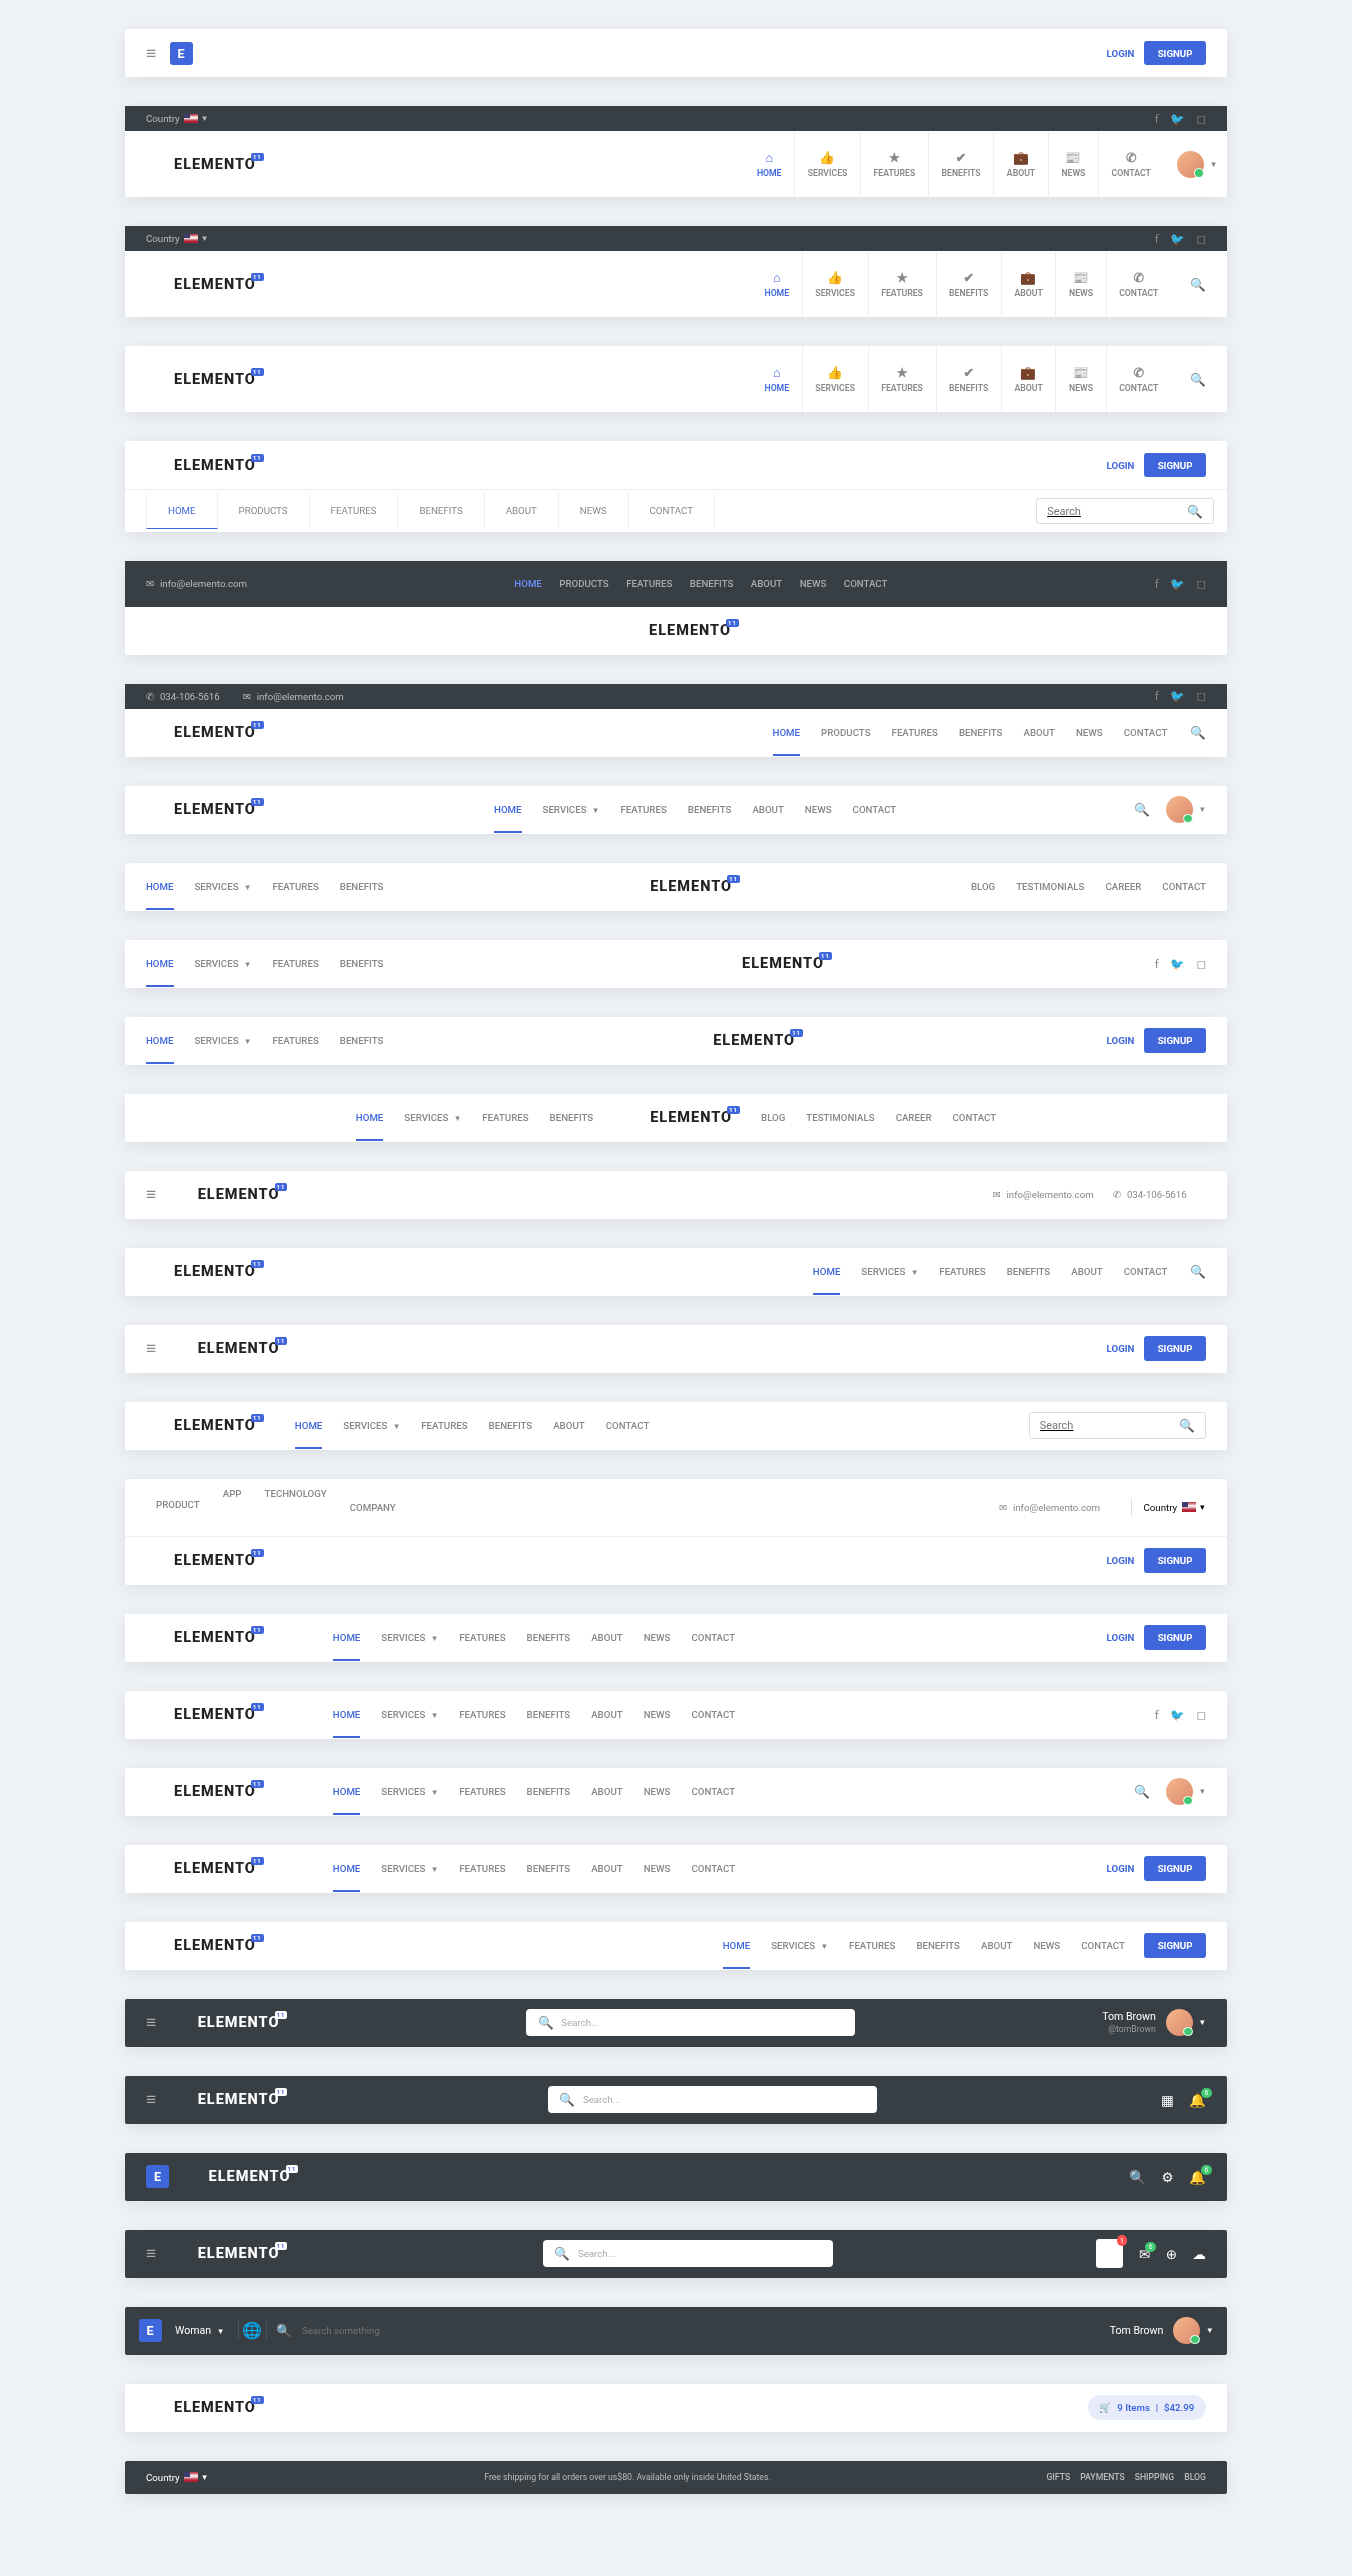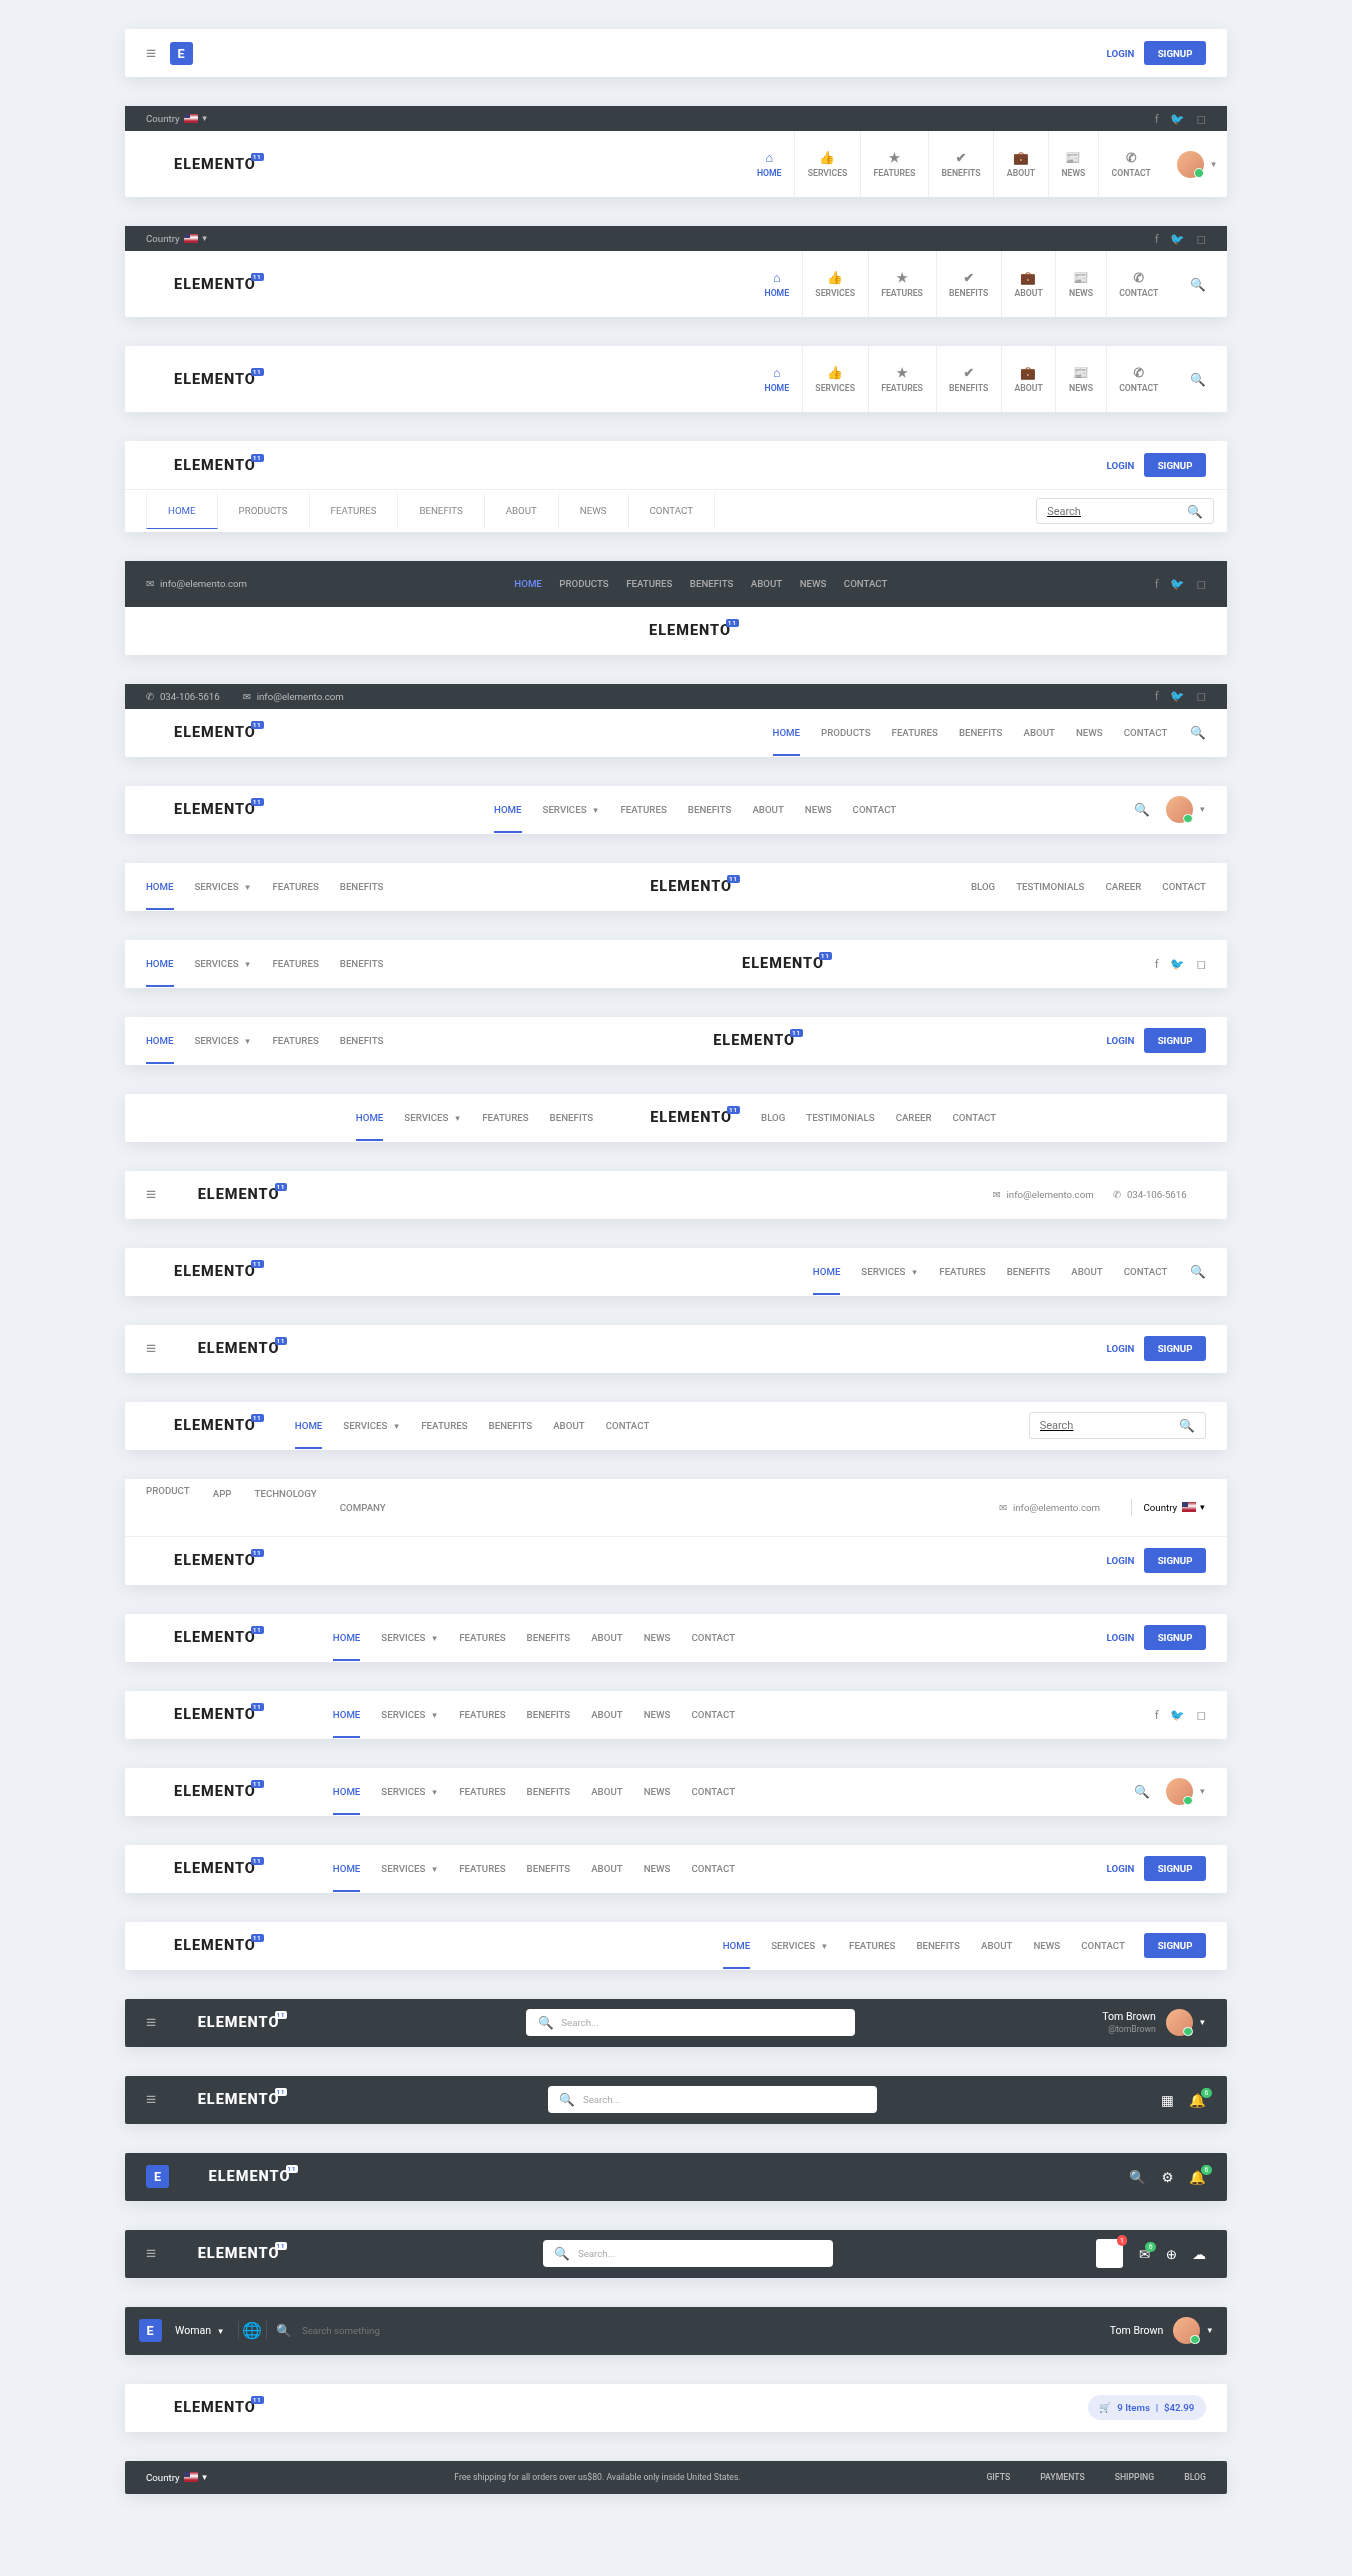--- a/index.html
+++ b/index.html
@@ -446,21 +446,21 @@
     <div class="search-box">
       <input placeholder="Search" style="">
       <span class="search-ico">🔍</span>
     </div>
   </div>
 </div>
 
 <div class="sec">
   <div class="row row-sm" style="border-bottom:1px solid #eee;">
     <div class="hnav" style="gap:23px;">
-      <a style="padding:6px 0;">PRODUCT</a>
+      <a style="padding:20px 0;margin-left:10px;">PRODUCT</a>
       <a style="padding:9.7px 0;">APP</a>
       <a style="padding:9.7px 0;">TECHNOLOGY</a>
       <a style="padding:23px 0;">COMPANY</a>
     </div>
     <div class="spacer"></div>
     <span class="info-lbl">
           <span>✉</span>
           <span>info@elemento.com</span>
         </span>
     <div class="sep"></div>
@@ -668,21 +668,21 @@
 </div>
 
 <div class="sec dark" style="margin-bottom:0;">
   <div class="row row-sm" style="min-height:33px;">
     <span style="font-size:9.7px;">Country</span>&nbsp;&nbsp;
     <span class="flag"></span>
     <span class="chev">▼</span>
     <div class="spacer"></div>
     <span style="font-size:8.7px;color:#bbb;">Free shipping for all orders over us$80. Available only inside United States.</span>
     <div class="spacer"></div>
-    <div class="hnav" style="gap:30px;">
+    <div class="hnav" style="gap:10px;">
       <a style="color:#bbb;padding:0;font-size:8.7px;">GIFTS</a>
       <a style="color:#bbb;padding:0;font-size:8.7px;">PAYMENTS</a>
       <a style="color:#bbb;padding:0;font-size:8.7px;">SHIPPING</a>
       <a style="color:#bbb;padding:0;font-size:8.7px;">BLOG</a>
     </div>
   </div>
 </div>
 
 </div>
 

